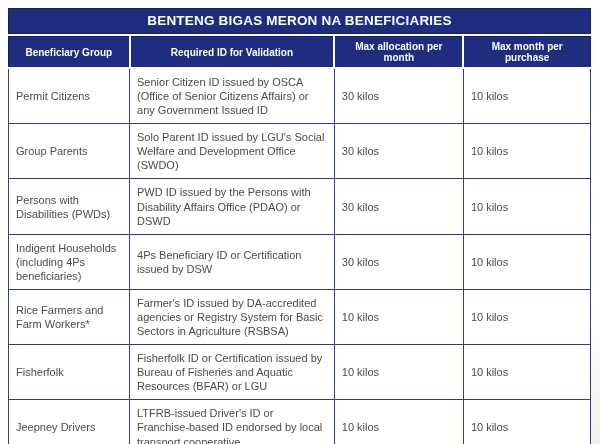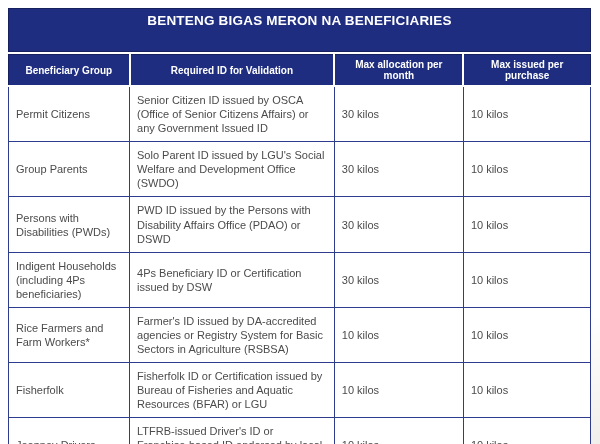--- a/index.html
+++ b/index.html
@@ -11,21 +11,21 @@
   }
   .page { padding: 8px 9px 0 8px; }
 
   .title-bar {
     background: #1e2d80;
     color: #ffffff;
     text-align: center;
     font-weight: bold;
     font-size: 13.5px;
     letter-spacing: 0.2px;
-    padding: 4px 0 23px 0;
+    padding: 4px 0 5px 0;
     border: 1px solid #16205e;
   }
 
   table.benef {
     width: 100%;
     border-collapse: collapse;
     margin-top: 2px;
     table-layout: fixed;
   }
   col.c1 { width: 120px; }
@@ -70,21 +70,21 @@
       <col class="c1">
         <col class="c2">
         <col class="c3">
         <col class="c4">
     </colgroup>
     <thead>
       <tr>
         <th>Beneficiary Group</th>
         <th>Required ID for Validation</th>
         <th>Max allocation per month</th>
-        <th>Max issued per purchase</th>
+        <th>Max month per purchase</th>
       </tr>
     </thead>
     <tbody>
 
     <tr>
           <td>Permit Citizens</td>
           <td>Senior Citizen ID issued by OSCA (Office of Senior Citizens Affairs) or any Government Issued ID</td>
           <td class="center">30 kilos</td>
           <td class="center">10 kilos</td>
         </tr>

